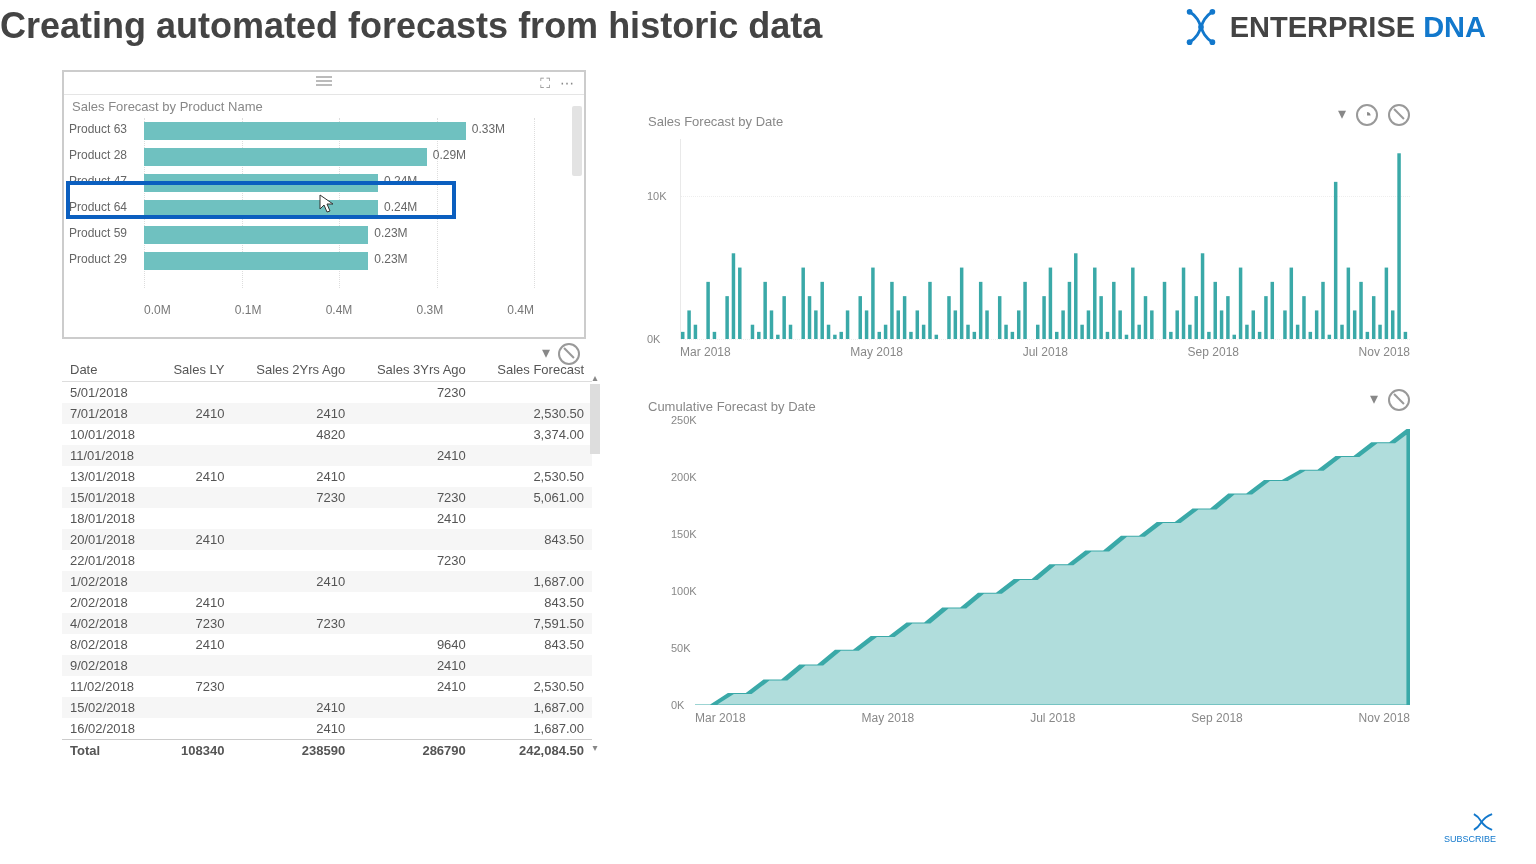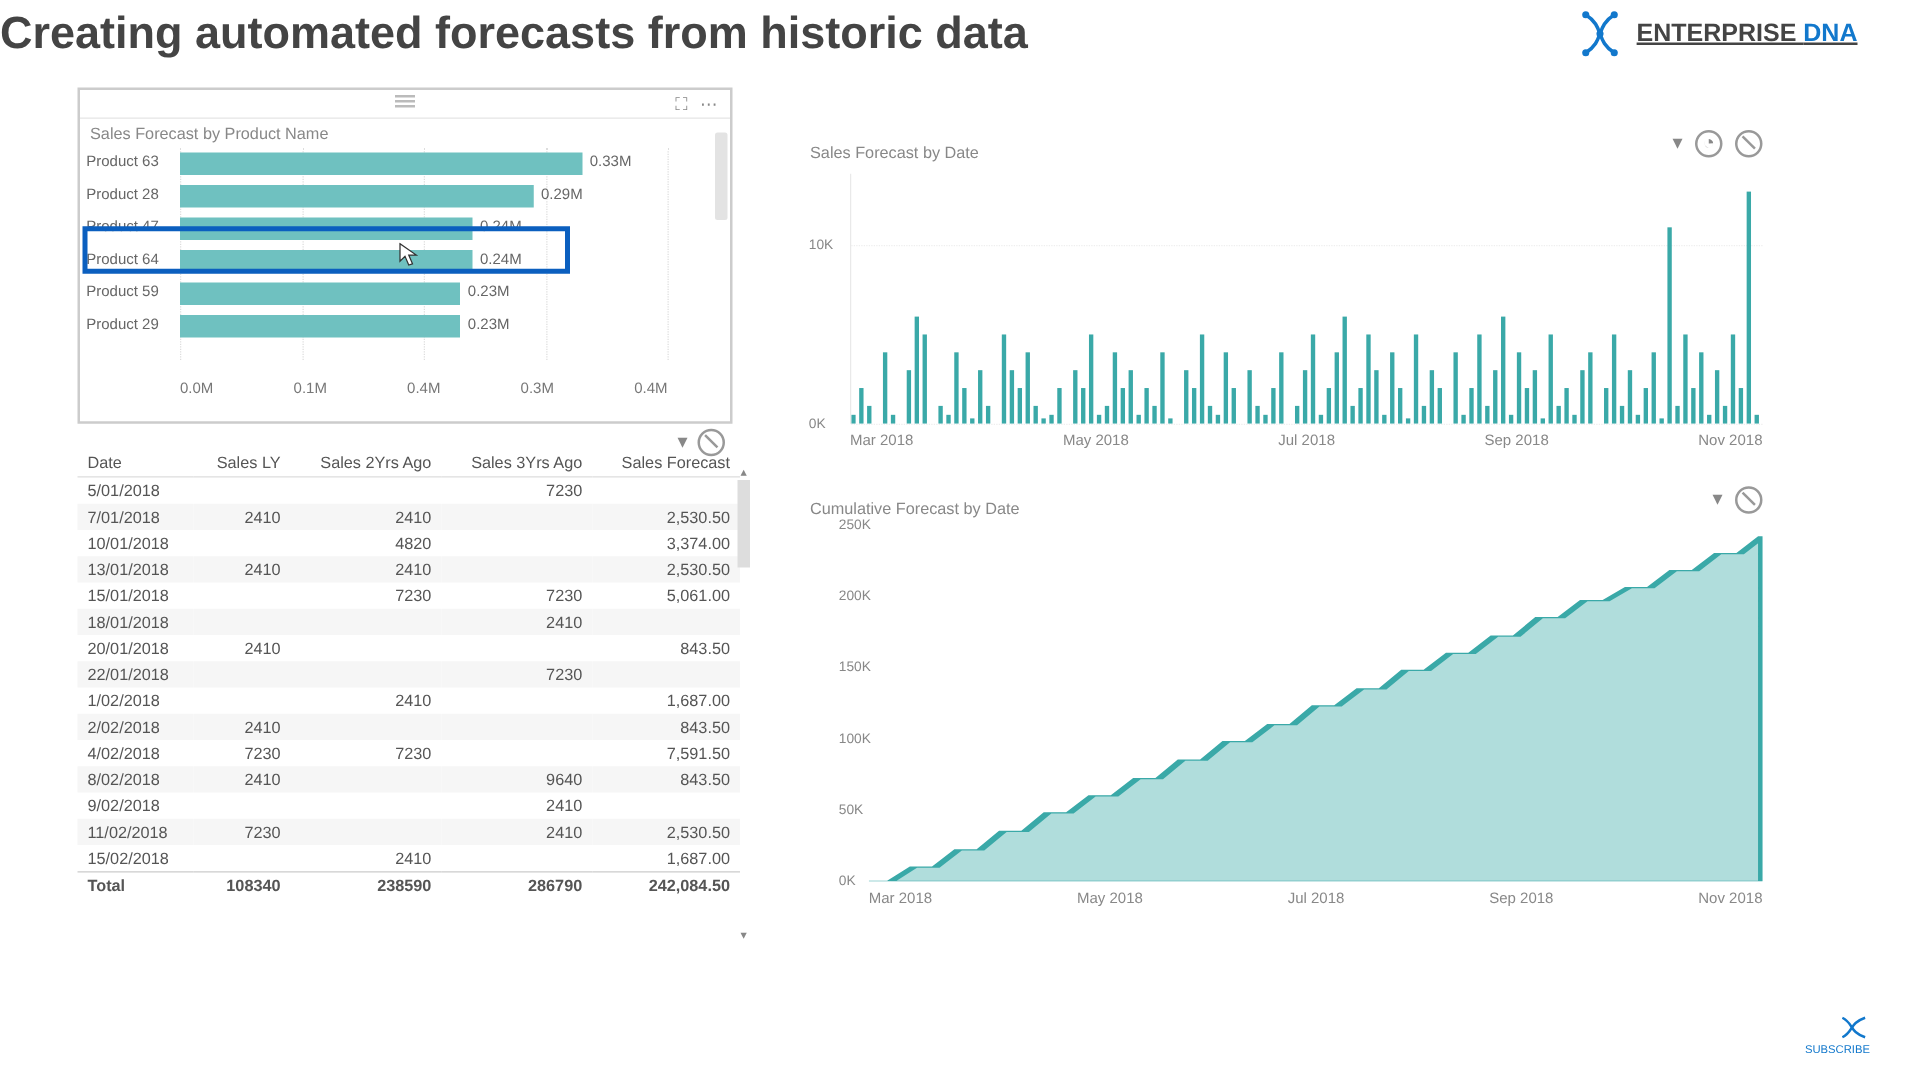--- a/index.html
+++ b/index.html
@@ -8,21 +8,21 @@
     --grey-text:#666;
     --light-border:#ccc;
     --faint:#eee;
     --title-blue:#1278cc;
   }
   html,body{margin:0;padding:0;font-family:"Segoe UI",Arial,sans-serif;color:#333;background:#fff;width:1536px;height:864px;overflow:hidden;}
   .page{position:relative;width:1536px;height:864px;}
   .page-title{position:absolute;left:0;top:5px;font-size:36px;font-weight:700;color:#444;}
   .brand{position:absolute;right:50px;top:8px;display:flex;align-items:center;gap:10px;}
   .brand .logo{width:38px;height:38px;}
-  .brand .txt{font-size:20px;font-weight:700;color:#444;text-decoration:underline;}
+  .brand .txt{font-size:29px;font-weight:700;color:#444;}
   .brand .txt span.dna{color:var(--title-blue);}
   
   .vis-bar{position:absolute;left:62px;top:70px;width:520px;height:265px;border:2px solid var(--light-border);background:#fff;}
   .vis-header{position:relative;height:22px;border-bottom:1px solid #e5e5e5;}
   .vis-header .grip{position:absolute;left:50%;top:4px;transform:translateX(-50%);width:16px;height:10px;display:flex;flex-direction:column;justify-content:space-between;}
   .vis-header .grip span{display:block;height:2px;background:#bbb;}
   .vis-header .icon{position:absolute;top:3px;color:#888;font-size:14px;cursor:pointer;}
   .vis-title{font-size:13px;color:#888;padding:4px 8px 0 8px;}
   .bar-area{position:relative;margin:4px 50px 0 80px;height:170px;}
   .bar-row{position:relative;height:26px;}
@@ -180,20 +180,27 @@
             <td>2,530.50</td>
           </tr>
           <tr>
             <td>10/01/2018</td>
             <td></td>
             <td>4820</td>
             <td></td>
             <td>3,374.00</td>
           </tr>
           <tr>
+            <td>11/01/2018</td>
+            <td></td>
+            <td></td>
+            <td>2410</td>
+            <td></td>
+          </tr>
+          <tr>
             <td>13/01/2018</td>
             <td>2410</td>
             <td>2410</td>
             <td></td>
             <td>2,530.50</td>
           </tr>
           <tr>
             <td>15/01/2018</td>
             <td></td>
             <td>7230</td>
@@ -258,20 +265,27 @@
           </tr>
           <tr>
             <td>11/02/2018</td>
             <td>7230</td>
             <td></td>
             <td>2410</td>
             <td>2,530.50</td>
           </tr>
           <tr>
             <td>15/02/2018</td>
+            <td></td>
+            <td>2410</td>
+            <td></td>
+            <td>1,687.00</td>
+          </tr>
+          <tr>
+            <td>16/02/2018</td>
             <td></td>
             <td>2410</td>
             <td></td>
             <td>1,687.00</td>
           </tr>
         </tbody>
       <tfoot>
           <tr id="tbl-foot">
             <td>Total</td>
             <td>108340</td>

